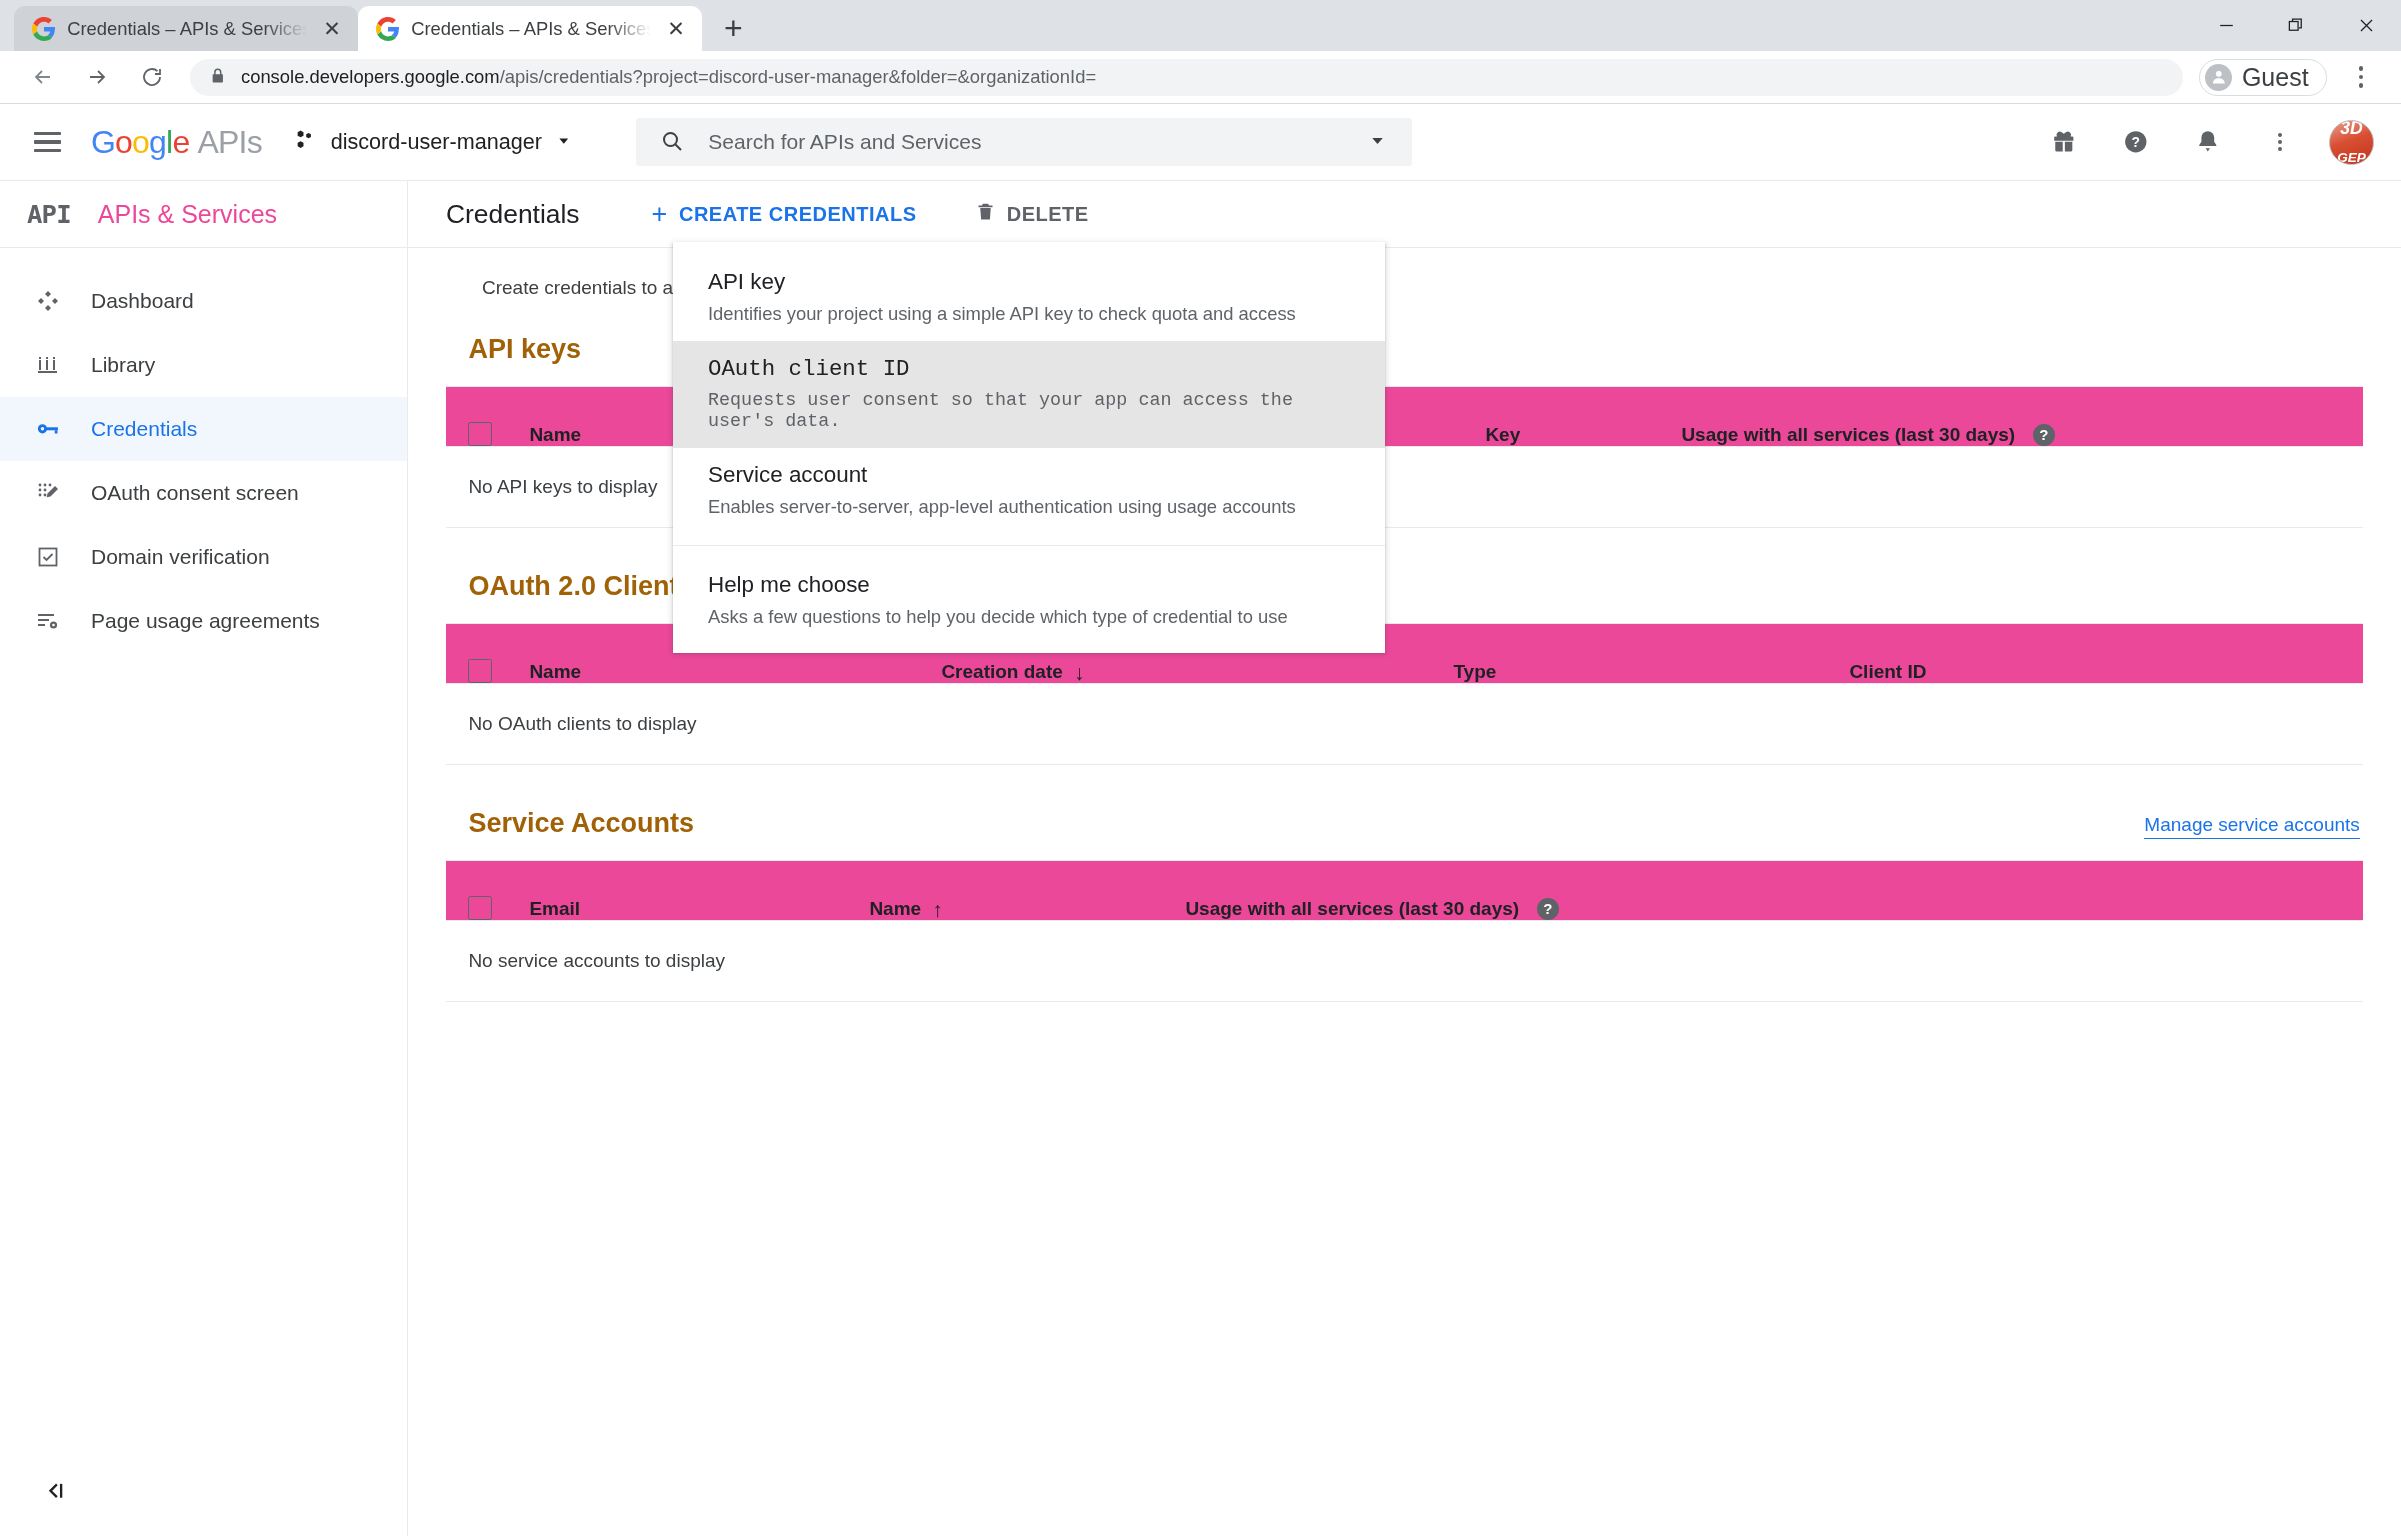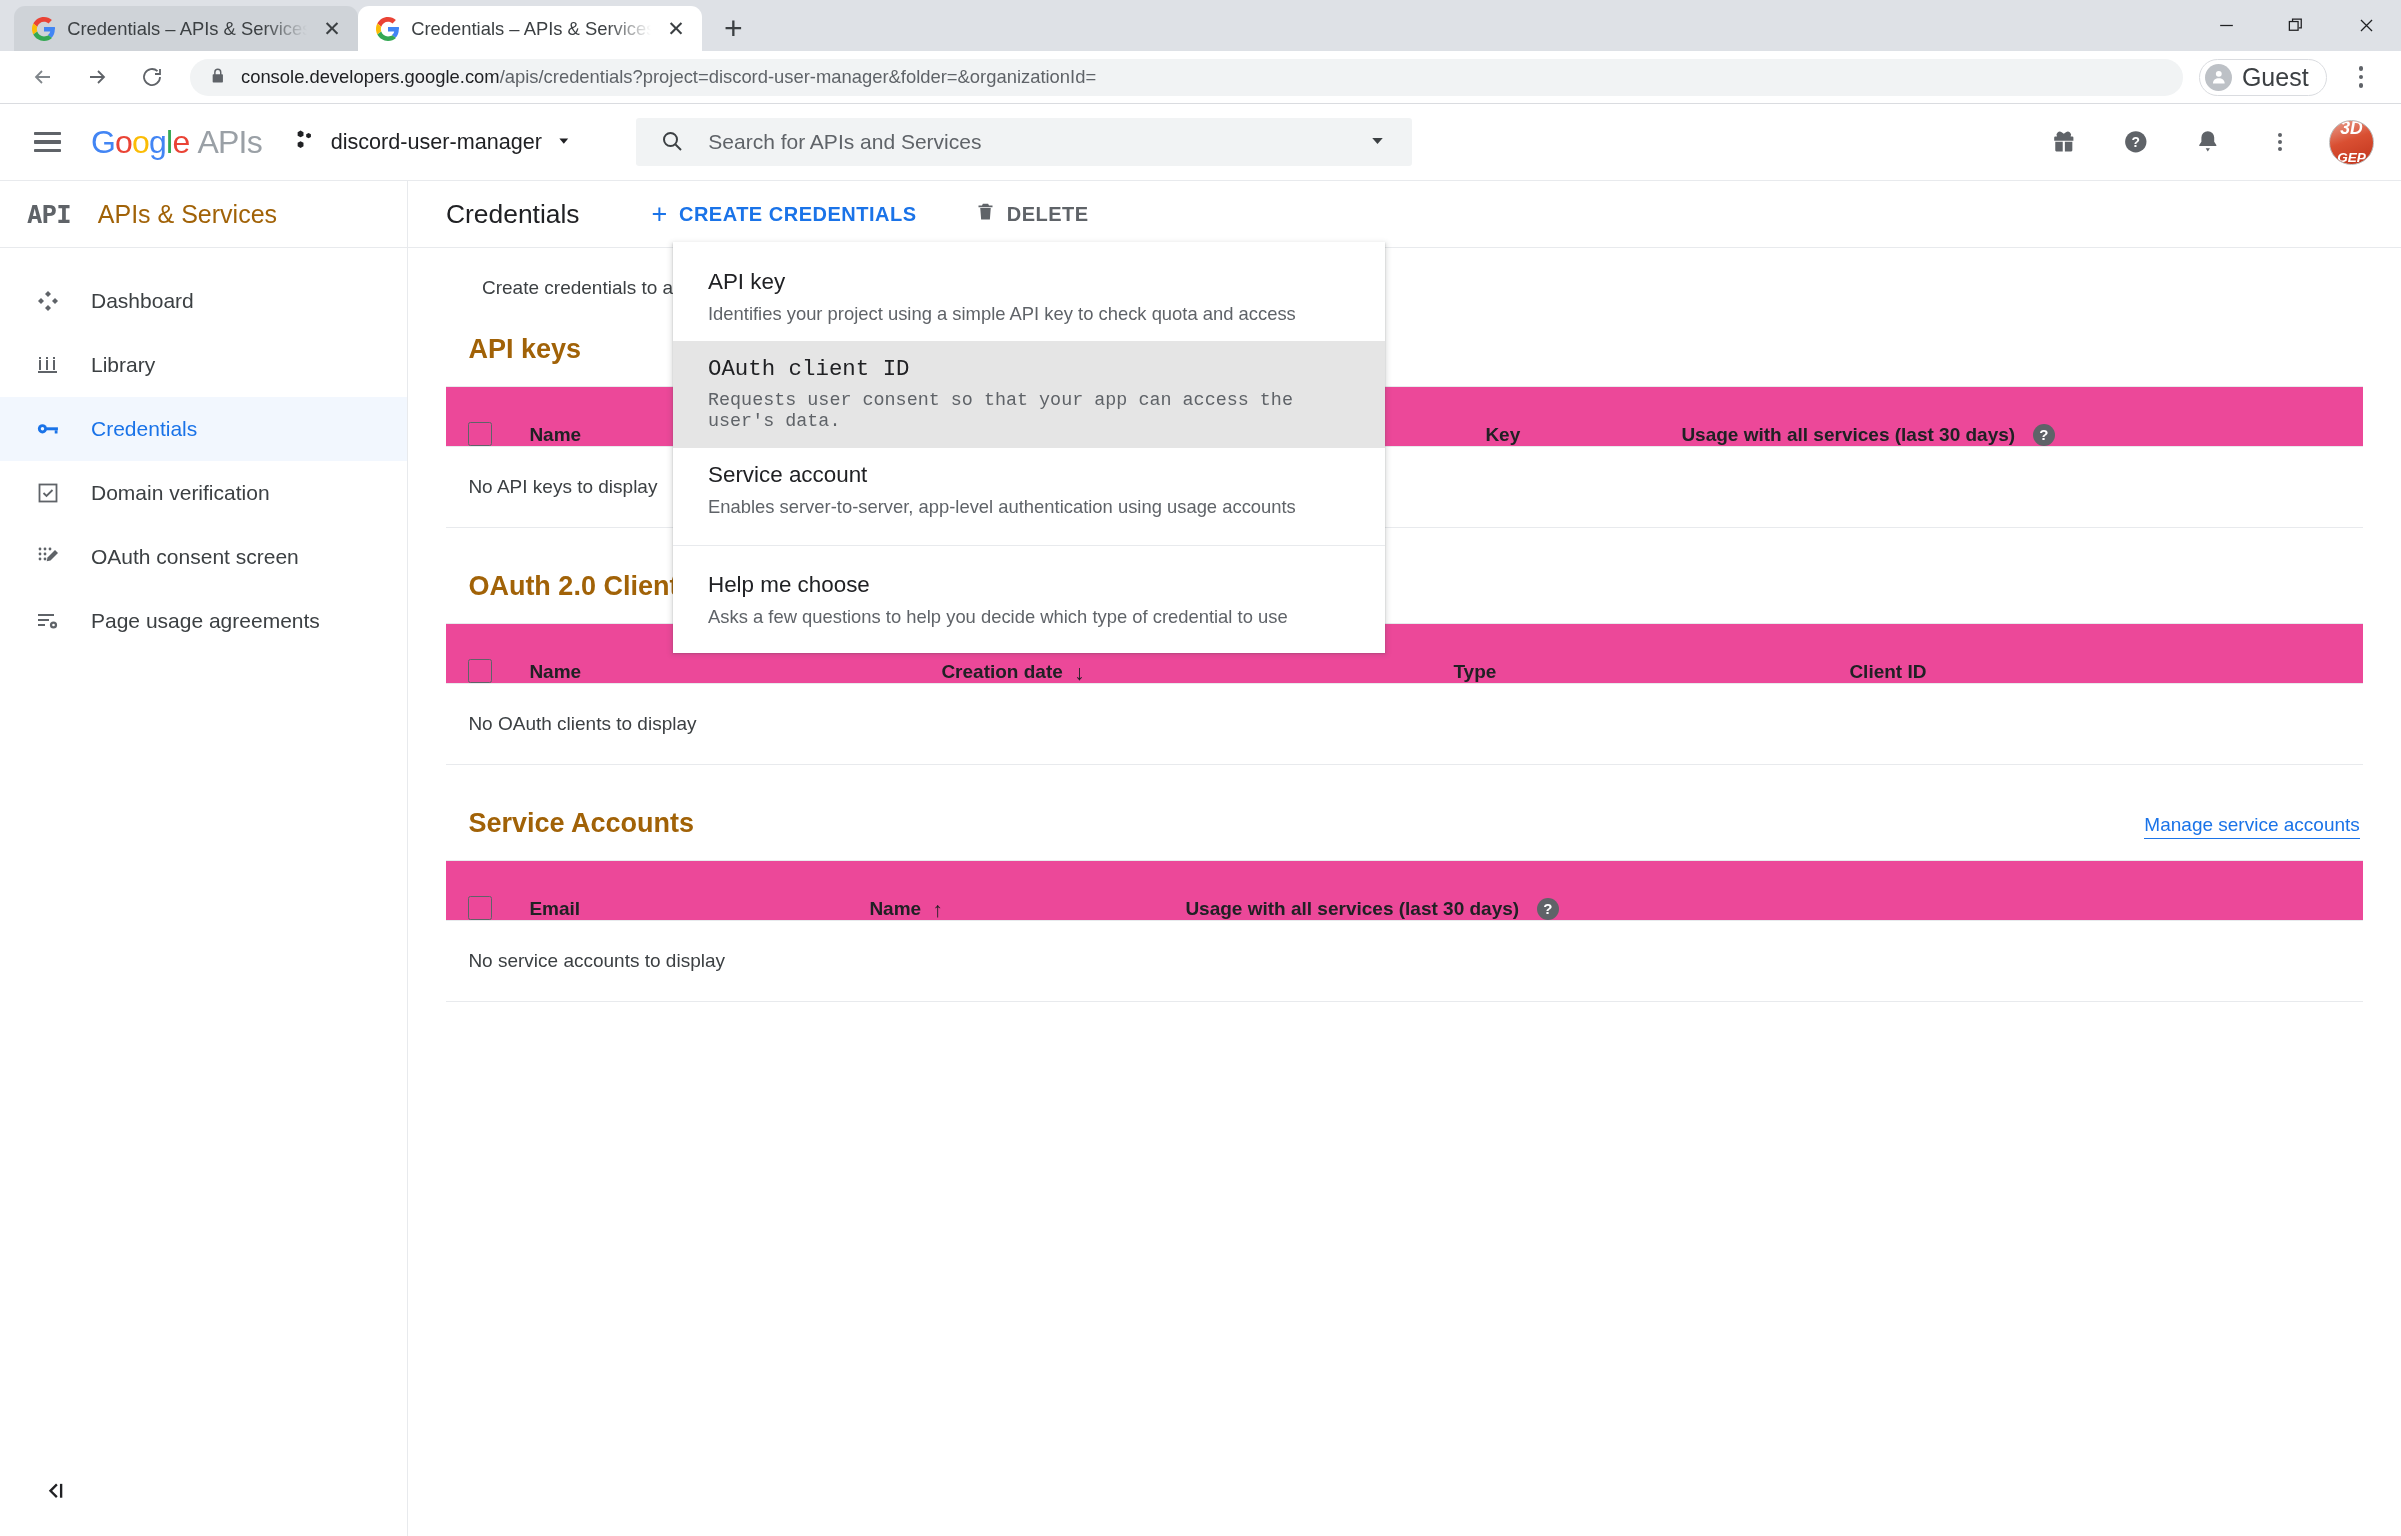--- a/index.html
+++ b/index.html
@@ -230,21 +230,21 @@
     padding-left: 27px;
     border-bottom: 0.8px solid #e8eaed;
   }
   .api-badge {
     font-family: "DejaVu Sans Mono", monospace;
     font-size: 25.6px;
     font-weight: bold;
     color: #5f6368;
     letter-spacing: -0.8px;
   }
-  .side-title-text { font-size: 25px; color: #a16207; text-align: center; }
+  .side-title-text { font-size: 25px; color: #ec4899; text-align: center; }
   .side-nav { padding-top: 21px; }
   .side-item {
     height: 64px;
     display: flex;
     align-items: center;
     gap: 27px;
     padding-left: 32px;
     color: #3c4043;
     font-size: 21px;
   }
@@ -588,46 +588,46 @@
       <div class="side-item active">
         <span class="ico">
           <svg width="25.6" height="25.6" viewBox="0 0 24 24" fill="currentColor">
             <circle cx="7" cy="12" r="4.3"></circle>
               <circle cx="7" cy="12" r="1.6" fill="#f2f7fe"></circle>
             <rect x="10.5" y="10.6" width="11" height="2.8"></rect>
               <rect x="18.5" y="13.4" width="2.6" height="3"></rect>
           </svg>
         </span>
         <span>Credentials</span>
-      </div>
-
-      <div class="side-item">
-        <span class="ico">
-          <svg width="24" height="24" viewBox="0 0 24 24" fill="none" stroke="currentColor" stroke-width="1.8">
-            <rect x="3.5" y="3.5" width="17" height="17"></rect>
-              <path d="M7.5 12l3 3 6-6"></path>
-          </svg>
-        </span>
-        <span>Domain verification</span>
       </div>
 
       <div class="side-item">
         <span class="ico">
           <svg width="24" height="24" viewBox="0 0 24 24" fill="currentColor">
             <circle cx="4" cy="4" r="1.4"></circle>
               <circle cx="9" cy="4" r="1.4"></circle>
               <circle cx="14" cy="4" r="1.4"></circle>
             <circle cx="4" cy="9" r="1.4"></circle>
               <circle cx="9" cy="9" r="1.4"></circle>
             <circle cx="4" cy="14" r="1.4"></circle>
               <circle cx="9" cy="14" r="1.4"></circle>
             <path d="M19 5l3 3-7.5 7.5-3.8.8.8-3.8z"></path>
           </svg>
         </span>
         <span>OAuth consent screen</span>
+      </div>
+
+      <div class="side-item">
+        <span class="ico">
+          <svg width="24" height="24" viewBox="0 0 24 24" fill="none" stroke="currentColor" stroke-width="1.8">
+            <rect x="3.5" y="3.5" width="17" height="17"></rect>
+              <path d="M7.5 12l3 3 6-6"></path>
+          </svg>
+        </span>
+        <span>Domain verification</span>
       </div>
 
       <div class="side-item">
         <span class="ico">
           <svg width="24" height="24" viewBox="0 0 24 24" fill="currentColor">
             <rect x="2" y="5" width="16" height="2"></rect>
               <rect x="2" y="10" width="11" height="2"></rect>
               <rect x="2" y="15" width="7" height="2"></rect>
             <circle cx="17.5" cy="16" r="3.6"></circle>
               <circle cx="17.5" cy="16" r="1.3" fill="#fff"></circle>

